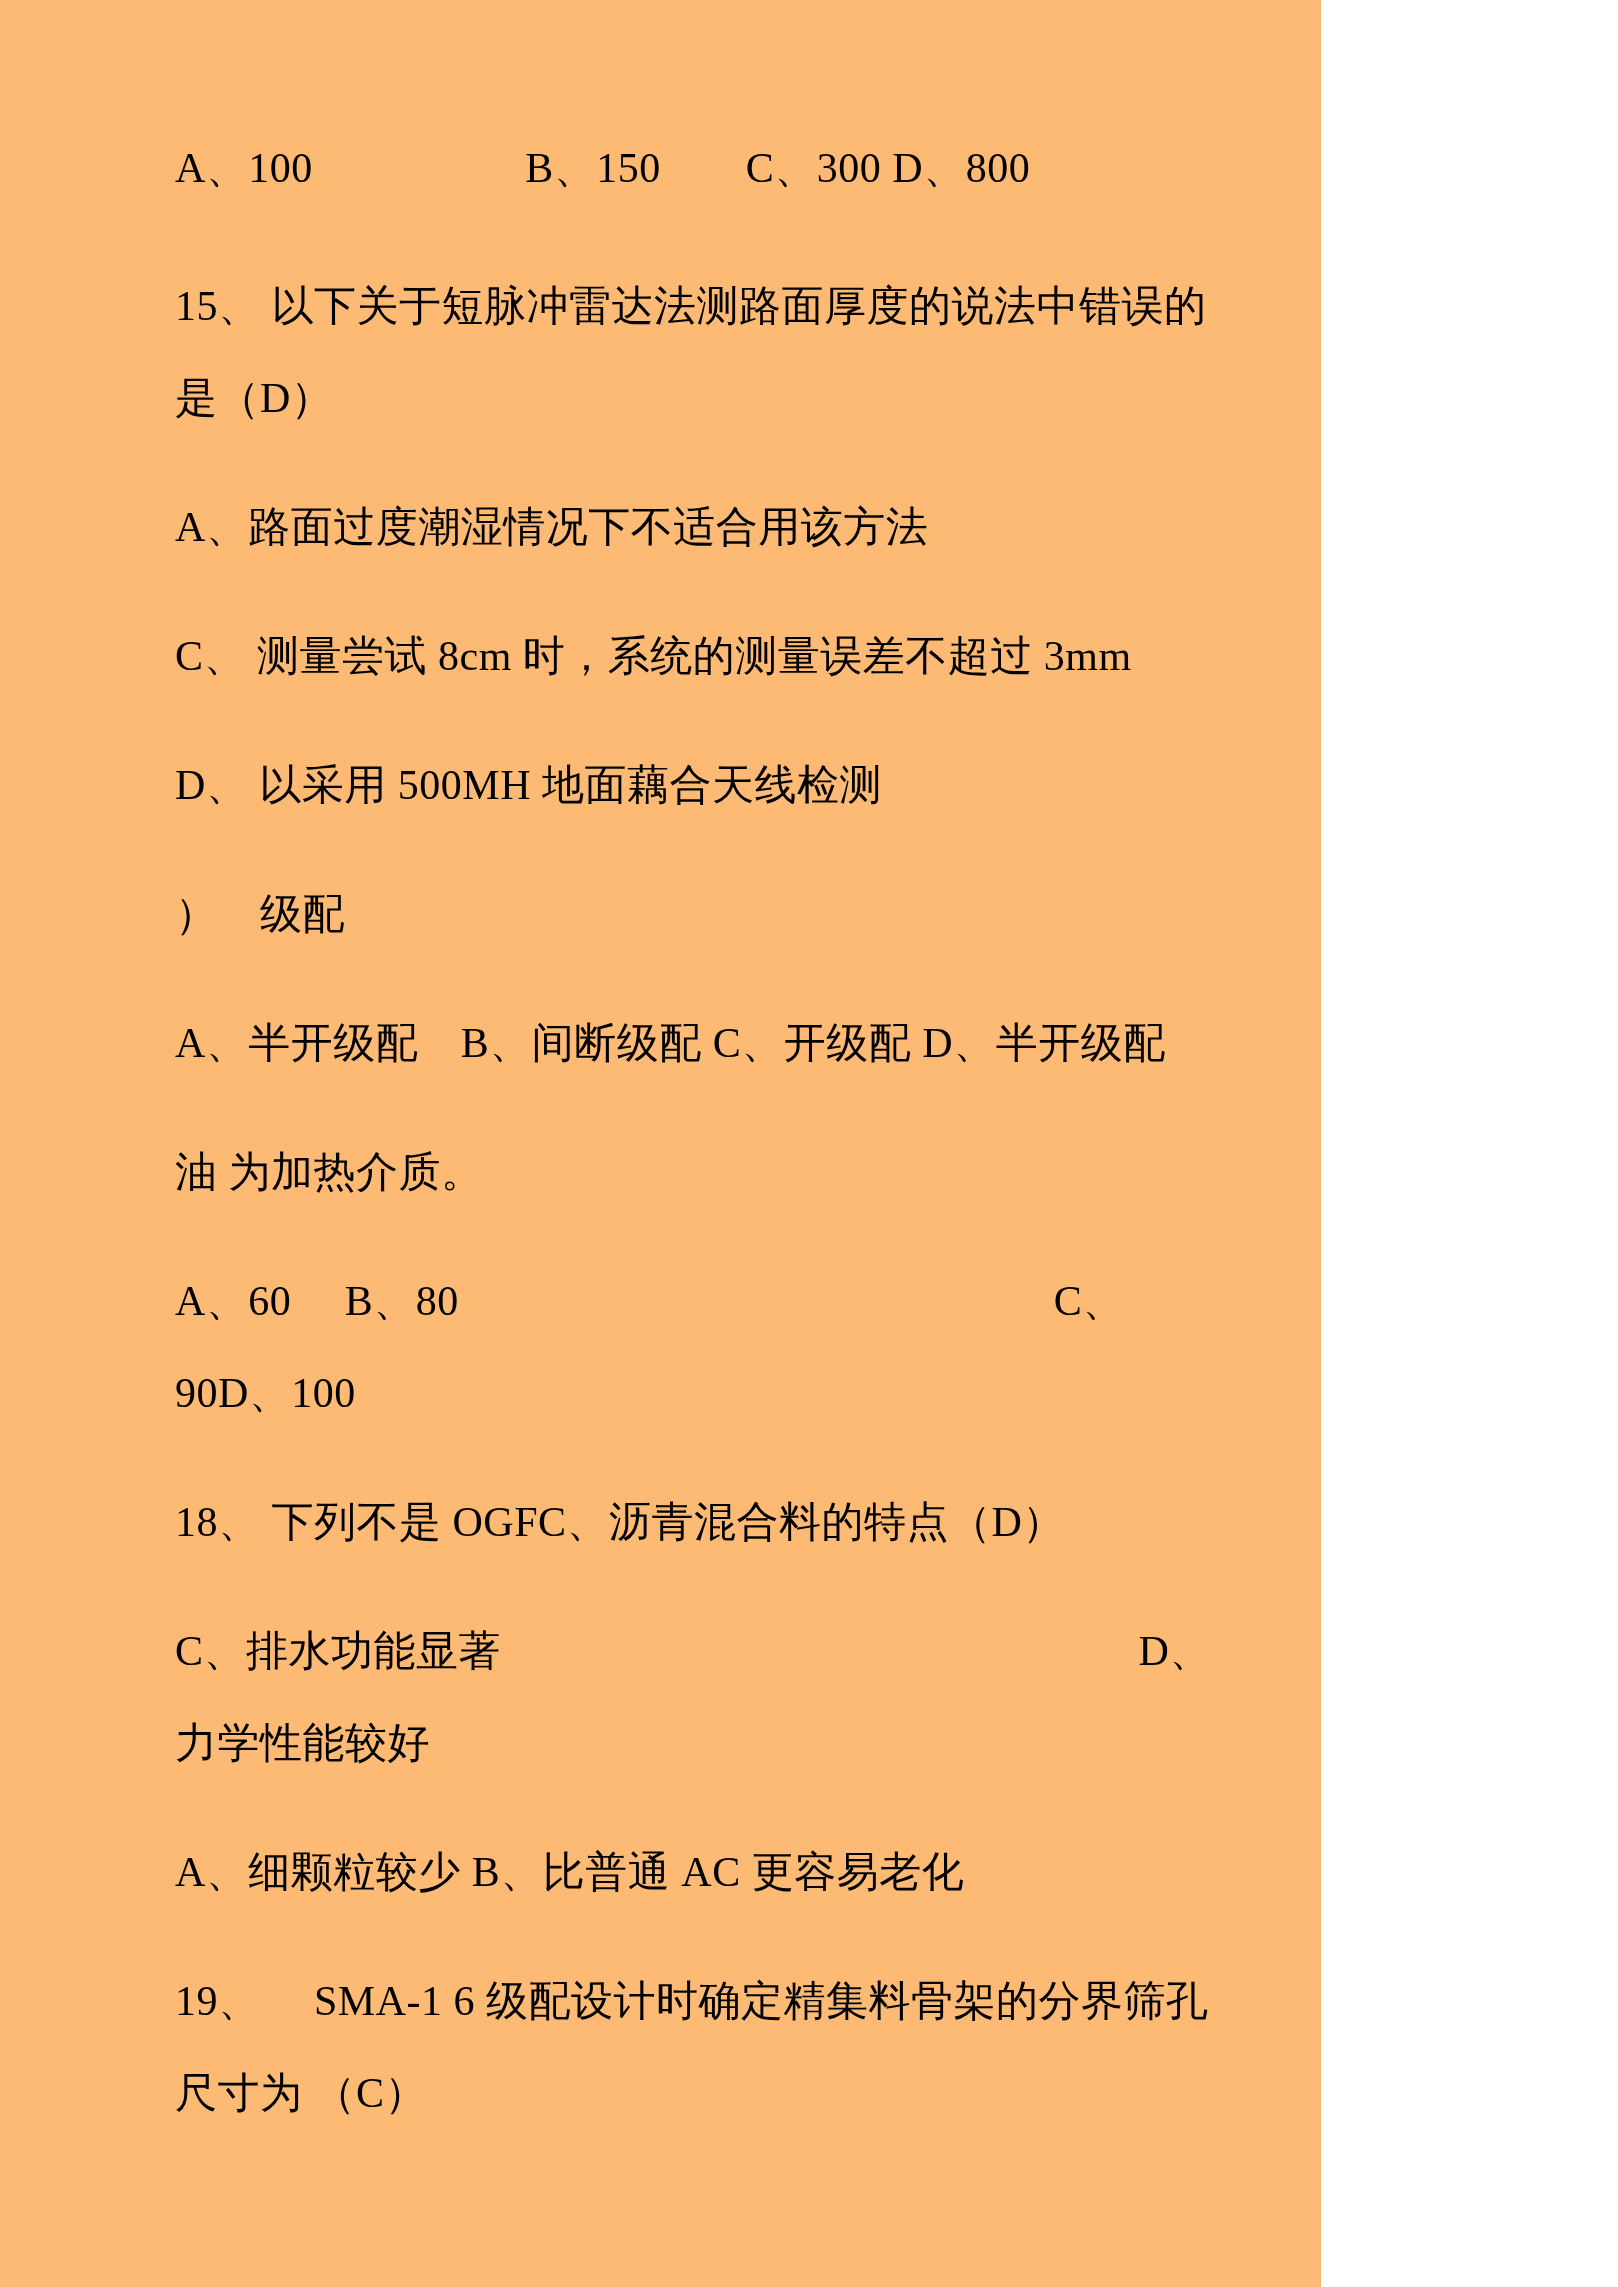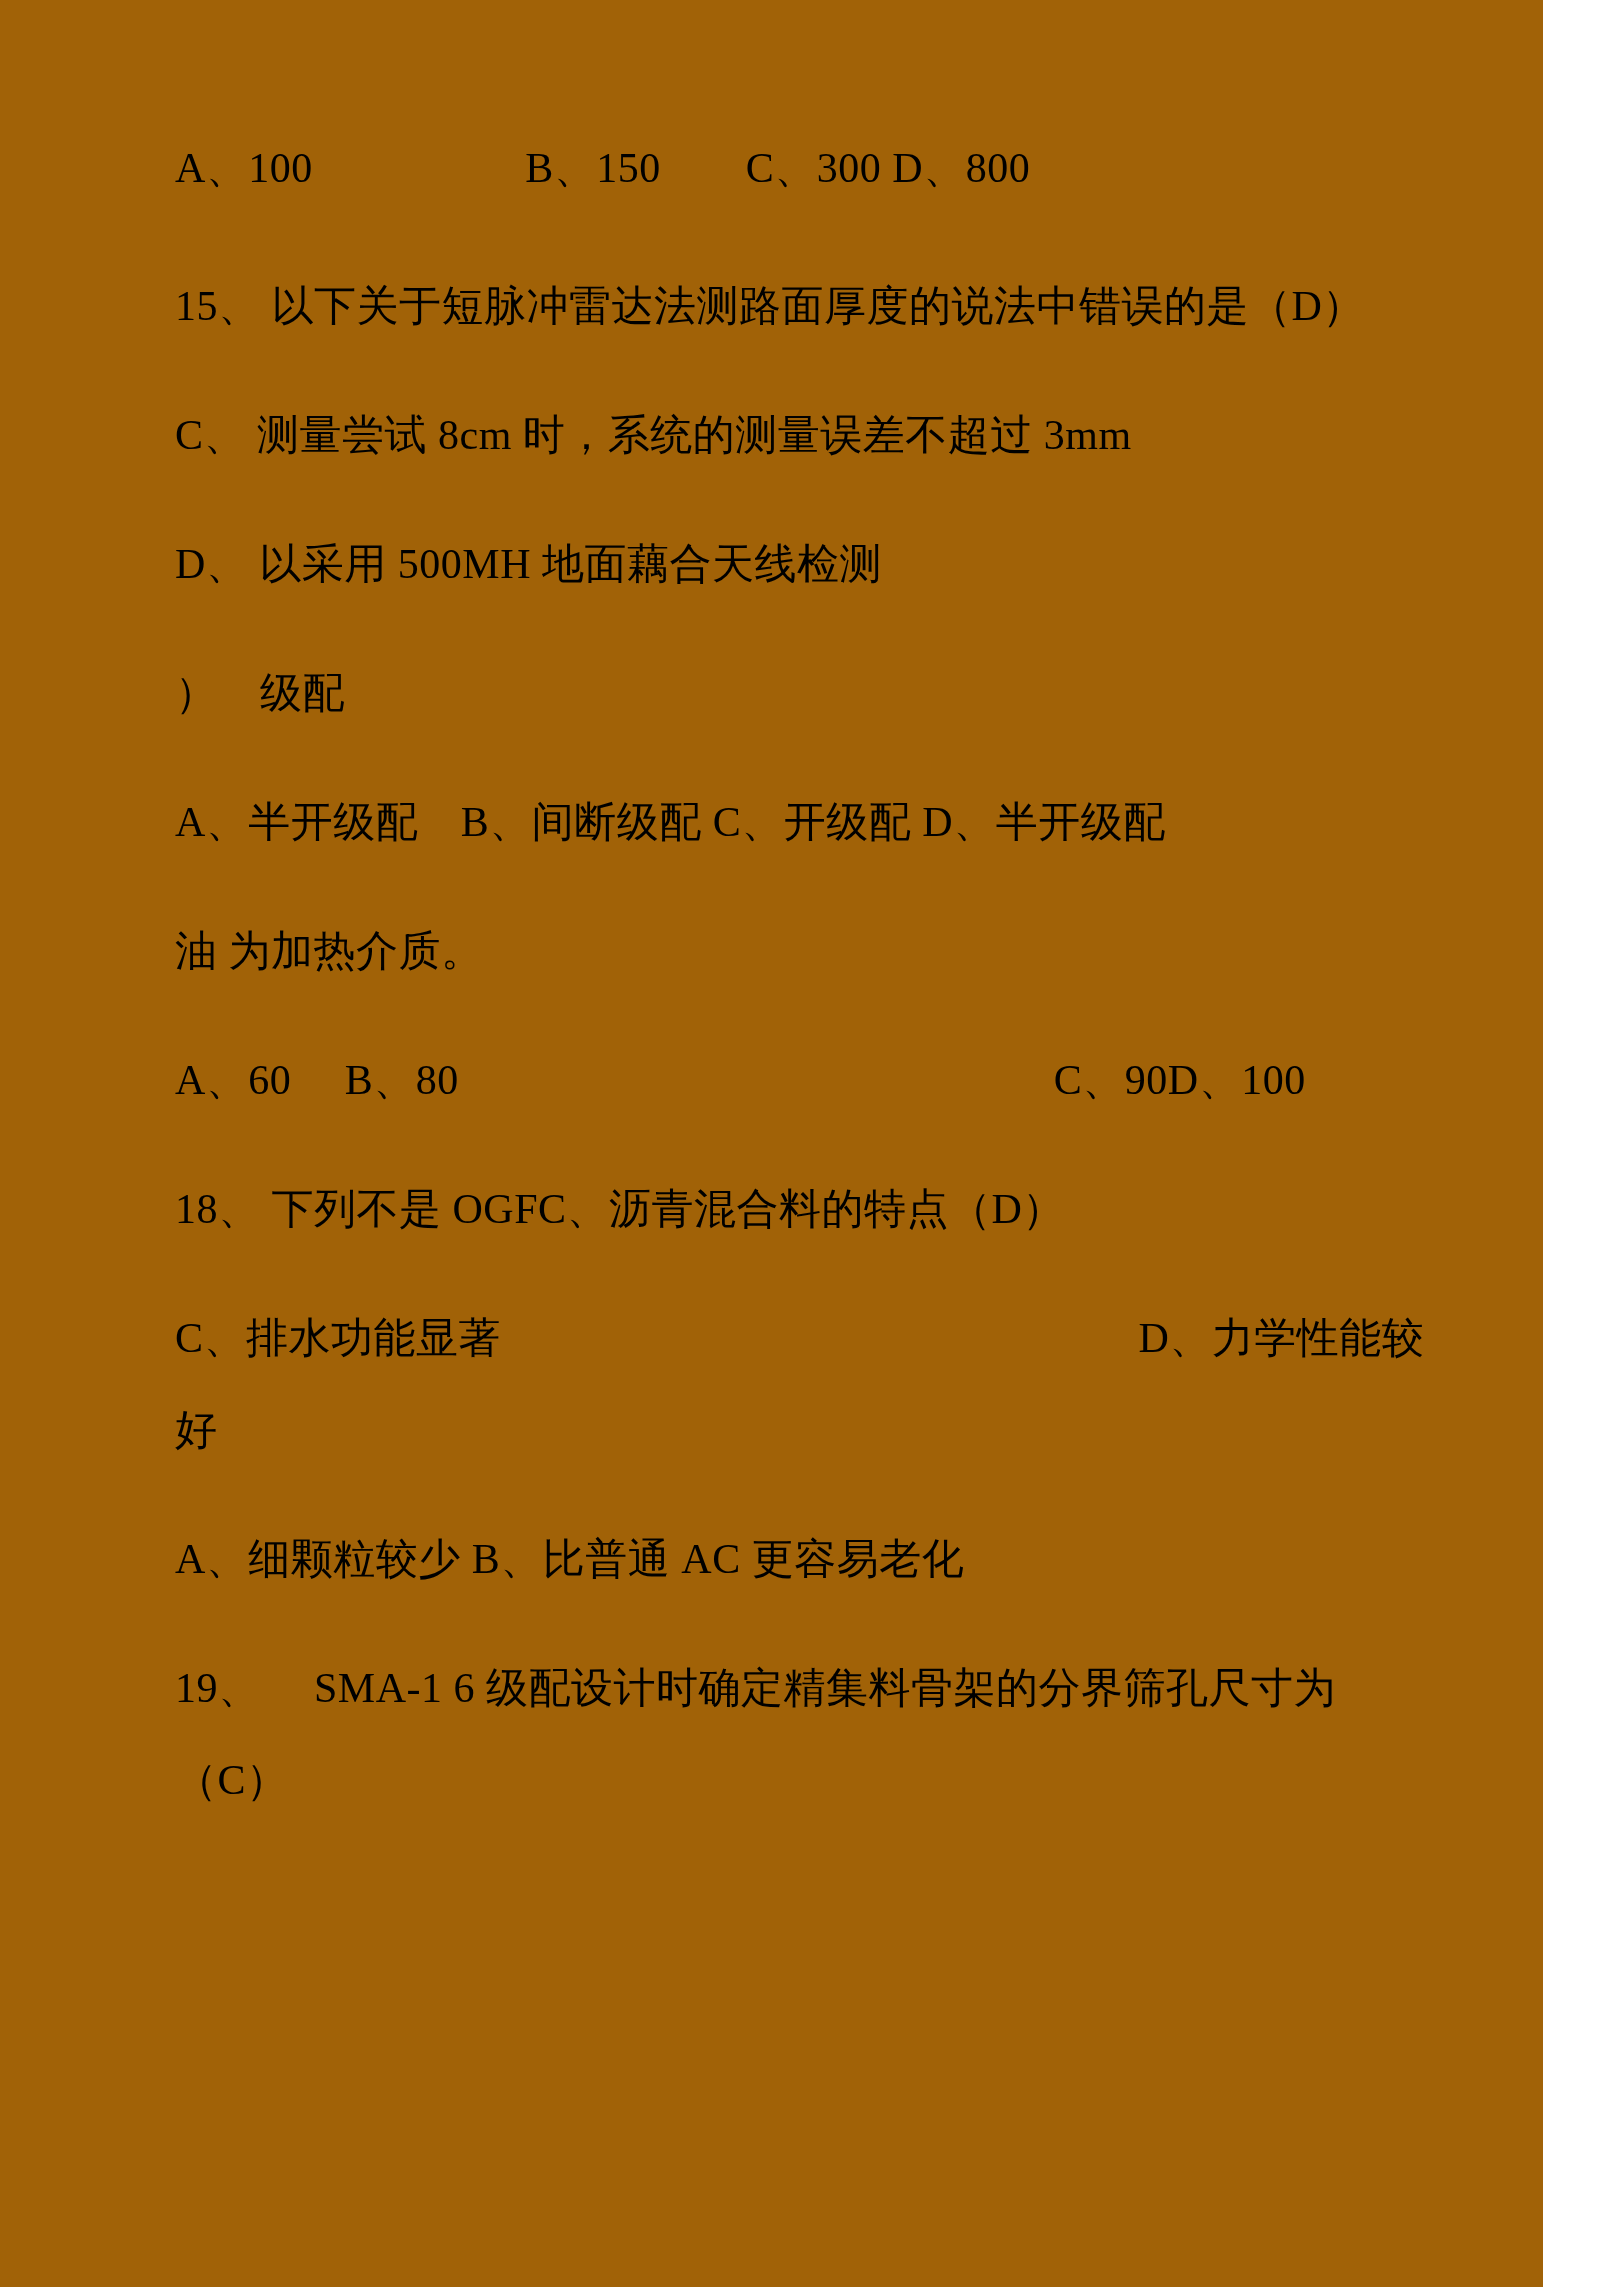--- a/index.html
+++ b/index.html
@@ -9,23 +9,23 @@
   }
   body {
     width: 1619px;
     height: 2288px;
     overflow: hidden;
     color: #000000;
     font-family: "Liberation Serif", "DejaVu Serif", serif;
   }
   .page {
     box-sizing: border-box;
-    width: 1543px;
+    width: 1321px;
     height: 2288px;
-    background: #a16207;
+    background: #fdba74;
     padding: 122px 102px 0 175px;
   }
   .doc-body p.para {
     margin: 0 0 37px 0;
     padding: 0;
   }
   .doc-body p.para.first {
     margin-bottom: 46px;
   }
   .doc-body span.line {
@@ -39,20 +39,23 @@
 </head>
 <body>
 
 <div class="page">
   <div class="doc-body">
       <p class="para first">
         <span class="line">A、100　　　　　B、150　　C、300 D、800</span>
       </p>
       <p class="para">
         <span class="line">15、 以下关于短脉冲雷达法测路面厚度的说法中错误的是（D）</span>
+      </p>
+      <p class="para">
+        <span class="line">A、路面过度潮湿情况下不适合用该方法</span>
       </p>
       <p class="para">
         <span class="line">C、 测量尝试 8cm 时，系统的测量误差不超过 3mm</span>
       </p>
       <p class="para">
         <span class="line">D、 以采用 500MH 地面藕合天线检测</span>
       </p>
       <p class="para">
         <span class="line">）　级配</span>
       </p>

